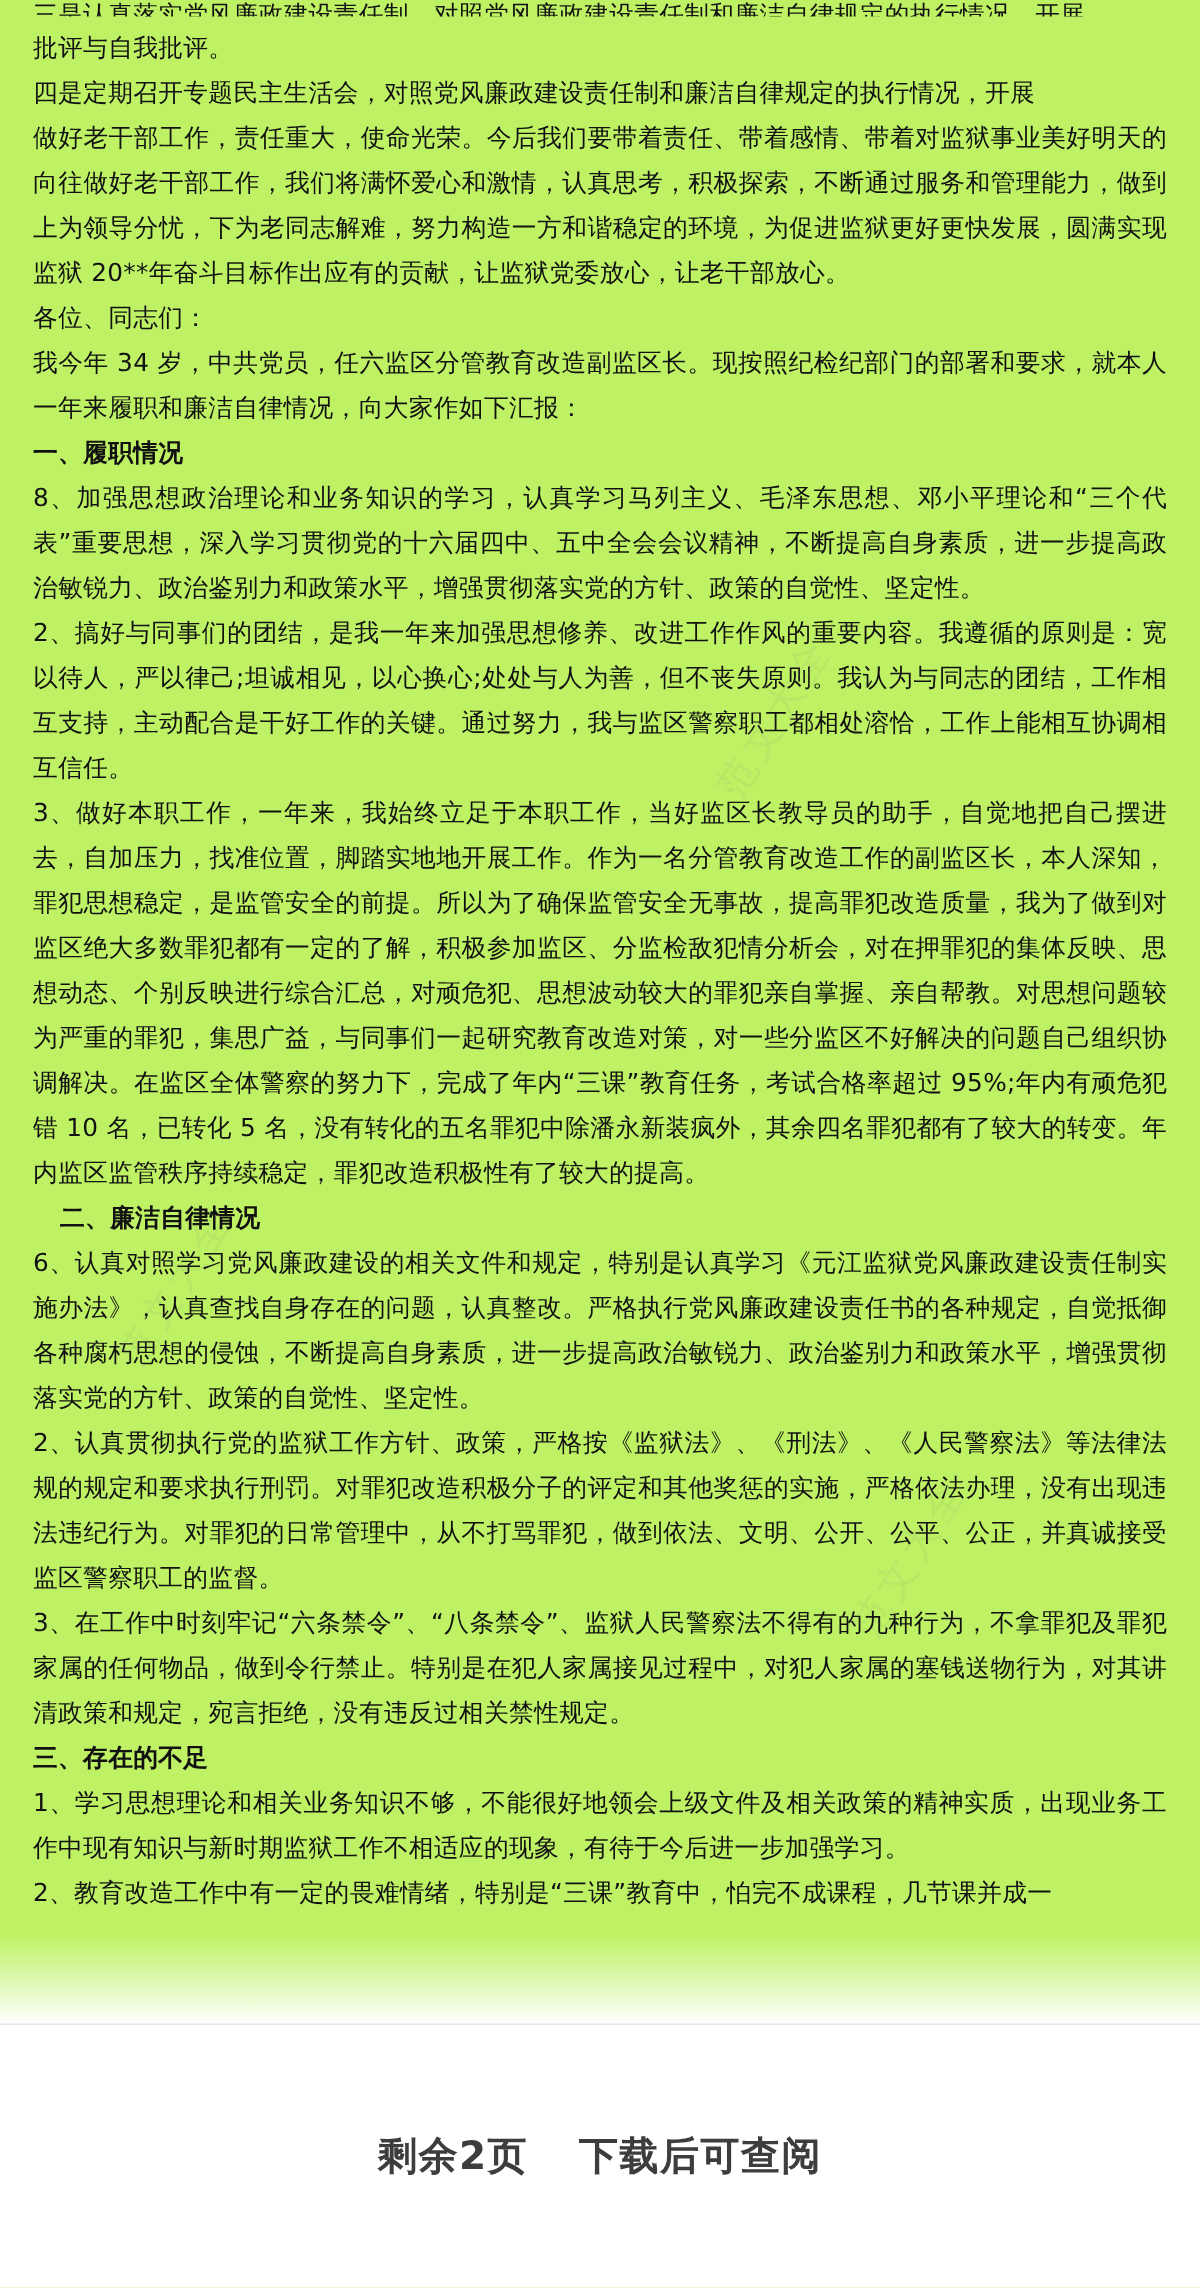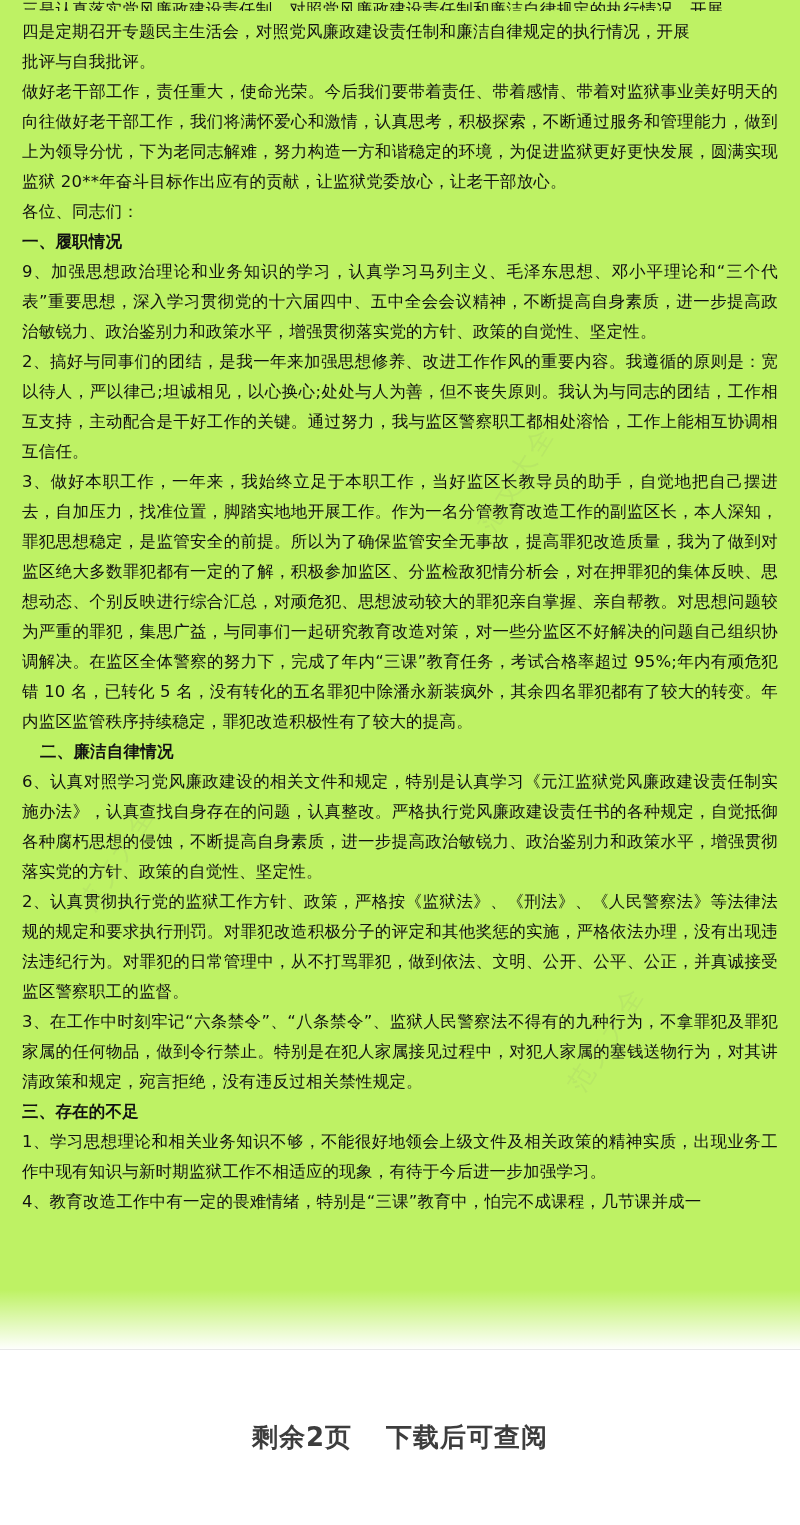--- a/index.html
+++ b/index.html
@@ -109,35 +109,36 @@
 </style>
 </head>
 <body>
 
 <div id="page">
 
   <div class="doc-body">
 
     <div class="clipped-line">三是认真落实党风廉政建设责任制，对照党风廉政建设责任制和廉洁自律规定的执行情况，开展</div>
 
+    <p class="para indent-1">批评与自我批评。</p>
     <p class="para indent-1">四是定期召开专题民主生活会，对照党风廉政建设责任制和廉洁自律规定的执行情况，开展</p>
-    <p class="para indent-1">批评与自我批评。</p>
     <p class="para indent-1">做好老干部工作，责任重大，使命光荣。今后我们要带着责任、带着感情、带着对监狱事业美好明天的向往做好老干部工作，我们将满怀爱心和激情，认真思考，积极探索，不断通过服务和管理能力，做到上为领导分忧，下为老同志解难，努力构造一方和谐稳定的环境，为促进监狱更好更快发展，圆满实现监狱 20**年奋斗目标作出应有的贡献，让监狱党委放心，让老干部放心。</p>
     <p class="para indent-1">各位、同志们：</p>
+    <p class="para indent-1">我今年 34 岁，中共党员，任六监区分管教育改造副监区长。现按照纪检纪部门的部署和要求，就本人一年来履职和廉洁自律情况，向大家作如下汇报：</p>
     <p class="para indent-1 heading">一、履职情况</p>
-    <p class="para indent-1">9、加强思想政治理论和业务知识的学习，认真学习马列主义、毛泽东思想、邓小平理论和“三个代表”重要思想，深入学习贯彻党的十六届四中、五中全会会议精神，不断提高自身素质，进一步提高政治敏锐力、政治鉴别力和政策水平，增强贯彻落实党的方针、政策的自觉性、坚定性。</p>
+    <p class="para indent-1">8、加强思想政治理论和业务知识的学习，认真学习马列主义、毛泽东思想、邓小平理论和“三个代表”重要思想，深入学习贯彻党的十六届四中、五中全会会议精神，不断提高自身素质，进一步提高政治敏锐力、政治鉴别力和政策水平，增强贯彻落实党的方针、政策的自觉性、坚定性。</p>
     <p class="para indent-1">2、搞好与同事们的团结，是我一年来加强思想修养、改进工作作风的重要内容。我遵循的原则是：宽以待人，严以律己;坦诚相见，以心换心;处处与人为善，但不丧失原则。我认为与同志的团结，工作相互支持，主动配合是干好工作的关键。通过努力，我与监区警察职工都相处溶恰，工作上能相互协调相互信任。</p>
     <p class="para indent-1">3、做好本职工作，一年来，我始终立足于本职工作，当好监区长教导员的助手，自觉地把自己摆进去，自加压力，找准位置，脚踏实地地开展工作。作为一名分管教育改造工作的副监区长，本人深知，罪犯思想稳定，是监管安全的前提。所以为了确保监管安全无事故，提高罪犯改造质量，我为了做到对监区绝大多数罪犯都有一定的了解，积极参加监区、分监检敌犯情分析会，对在押罪犯的集体反映、思想动态、个别反映进行综合汇总，对顽危犯、思想波动较大的罪犯亲自掌握、亲自帮教。对思想问题较为严重的罪犯，集思广益，与同事们一起研究教育改造对策，对一些分监区不好解决的问题自己组织协调解决。在监区全体警察的努力下，完成了年内“三课”教育任务，考试合格率超过 95%;年内有顽危犯错 10 名，已转化 5 名，没有转化的五名罪犯中除潘永新装疯外，其余四名罪犯都有了较大的转变。年内监区监管秩序持续稳定，罪犯改造积极性有了较大的提高。</p>
     <p class="para indent-2 heading">二、廉洁自律情况</p>
     <p class="para indent-1">6、认真对照学习党风廉政建设的相关文件和规定，特别是认真学习《元江监狱党风廉政建设责任制实施办法》，认真查找自身存在的问题，认真整改。严格执行党风廉政建设责任书的各种规定，自觉抵御各种腐朽思想的侵蚀，不断提高自身素质，进一步提高政治敏锐力、政治鉴别力和政策水平，增强贯彻落实党的方针、政策的自觉性、坚定性。</p>
     <p class="para indent-1">2、认真贯彻执行党的监狱工作方针、政策，严格按《监狱法》、《刑法》、《人民警察法》等法律法规的规定和要求执行刑罚。对罪犯改造积极分子的评定和其他奖惩的实施，严格依法办理，没有出现违法违纪行为。对罪犯的日常管理中，从不打骂罪犯，做到依法、文明、公开、公平、公正，并真诚接受监区警察职工的监督。</p>
     <p class="para indent-1">3、在工作中时刻牢记“六条禁令”、“八条禁令”、监狱人民警察法不得有的九种行为，不拿罪犯及罪犯家属的任何物品，做到令行禁止。特别是在犯人家属接见过程中，对犯人家属的塞钱送物行为，对其讲清政策和规定，宛言拒绝，没有违反过相关禁性规定。</p>
     <p class="para indent-1 heading">三、存在的不足</p>
     <p class="para indent-1">1、学习思想理论和相关业务知识不够，不能很好地领会上级文件及相关政策的精神实质，出现业务工作中现有知识与新时期监狱工作不相适应的现象，有待于今后进一步加强学习。</p>
-    <p class="para indent-1">4、教育改造工作中有一定的畏难情绪，特别是“三课”教育中，怕完不成课程，几节课并成一</p>
+    <p class="para indent-1">2、教育改造工作中有一定的畏难情绪，特别是“三课”教育中，怕完不成课程，几节课并成一</p>
 
   </div>
 
   <div class="watermark wm1">范文大全</div>
   <div class="watermark wm2">范文大全</div>
   <div class="watermark wm3">范文大全</div>
 
   <div class="page-fade"></div>
 
   <div class="footer">

